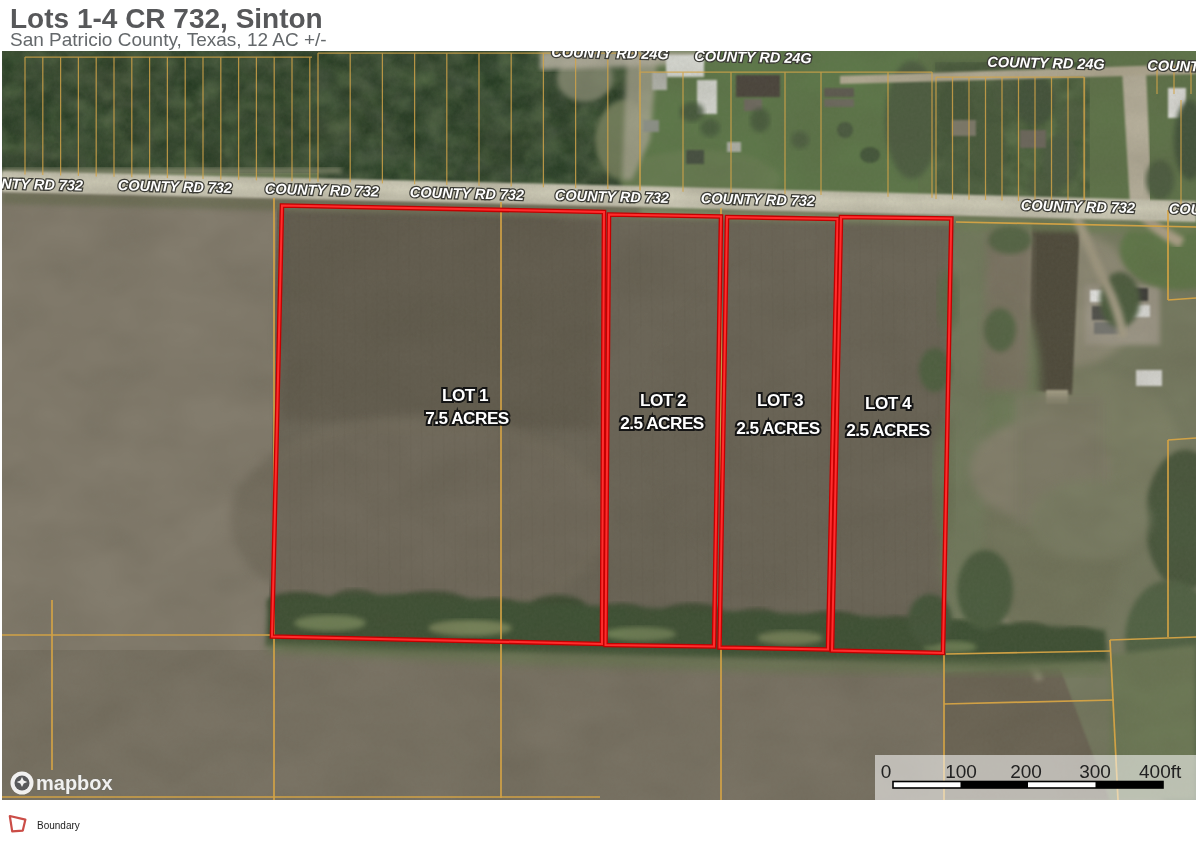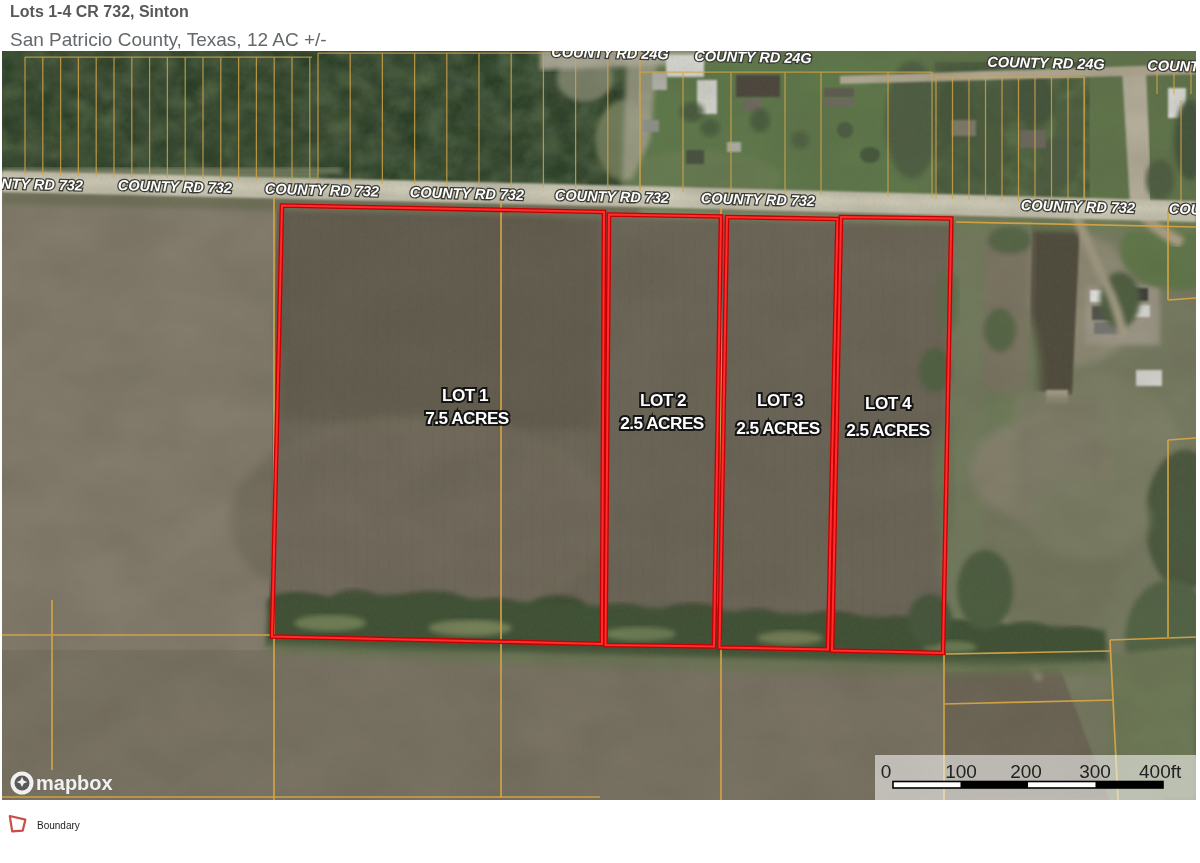--- a/index.html
+++ b/index.html
@@ -1,17 +1,17 @@
 <!DOCTYPE html>
 <html><head>
 <meta charset="utf-8">
 <style>
 html,body{margin:0;padding:0;background:#ffffff;width:1200px;height:863px;overflow:hidden;}
 body{font-family:"Liberation Sans",sans-serif;position:relative;}
-.title{position:absolute;left:10px;top:3px;font-size:16px;font-weight:bold;color:#57585a;letter-spacing:0px;text-align:right;}
+.title{position:absolute;left:10px;top:3px;font-size:28px;font-weight:bold;color:#57585a;letter-spacing:0px;text-align:right;}
 .subtitle{position:absolute;left:10px;top:29px;font-size:19px;color:#64686b;}
 .map{position:absolute;left:2px;top:51px;width:1194px;height:749px;}
 .legend{position:absolute;left:8px;top:813px;width:300px;height:26px;}
 .legend svg{position:absolute;left:0;top:0;}
 .legend .lab{position:absolute;left:29px;top:7px;font-size:10px;color:#222;}
 </style>
 </head>
 <body>
 
 <div class="title">Lots 1-4 CR 732, Sinton</div>

